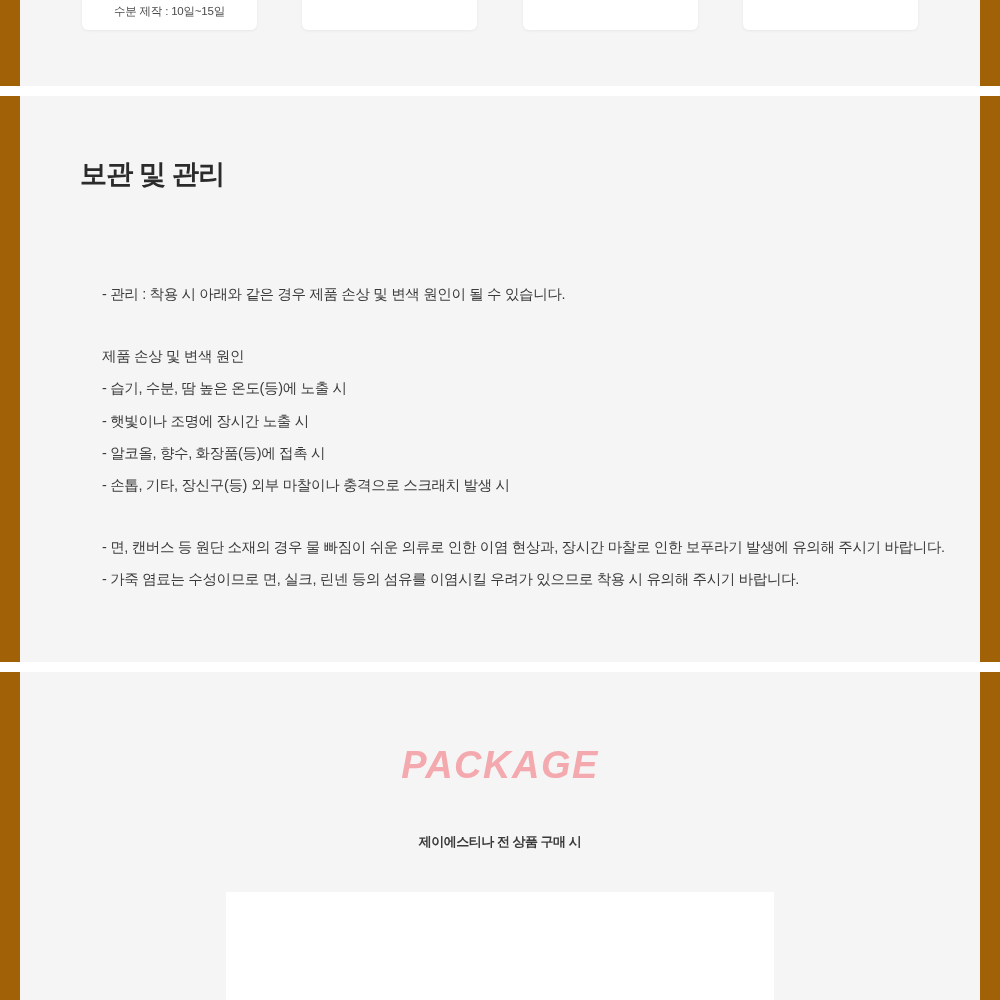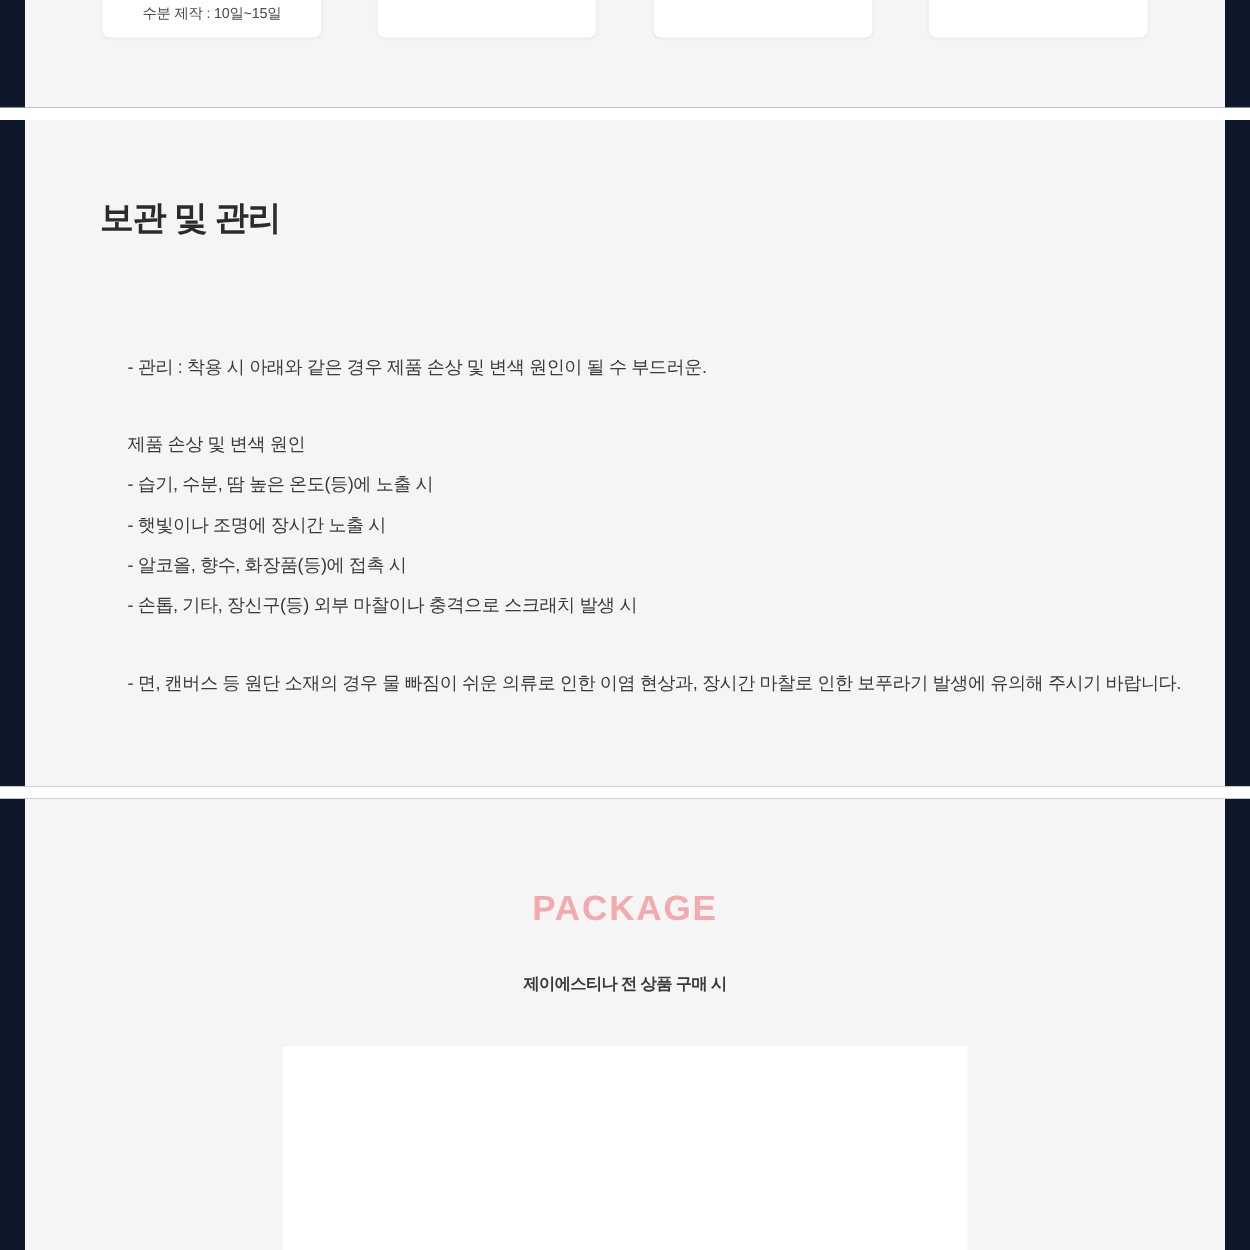--- a/index.html
+++ b/index.html
@@ -10,21 +10,21 @@
     height: 1000px;
     background: #ffffff;
     font-family: "Liberation Sans", sans-serif;
     overflow: hidden;
   }
 
   #page {
     position: relative;
     width: 1000px;
     height: 1000px;
-    background: #0f172a;
+    background: #a16207;
     overflow: hidden;
   }
 
   .band-gap {
     height: 10px;
     background: #ffffff;
   }
 
   
   .cards-strip {
@@ -104,25 +104,26 @@
   .package-section {
     width: 960px;
     margin: 0 auto;
     background: #f5f5f5;
     padding-top: 72px;
     box-sizing: border-box;
     text-align: center;
   }
 
   .package-title {
-    font-size: 28px;
+    font-size: 38px;
     font-weight: bold;
     color: #f3a9ae;
     letter-spacing: 1.5px;
-    margin: 0 0 32px 0;
+    margin: 0 0 43px 0;
+    font-style: italic;
   }
 
   .package-sub {
     font-size: 13px;
     font-weight: bold;
     color: #3a3a3a;
     letter-spacing: -0.5px;
     line-height: 1.85;
   }
 
@@ -150,33 +151,34 @@
       <div class="spec-card"></div>
     </div>
   </div>
 
   <div class="band-gap"></div>
 
   <div class="care-section">
     <h2 class="care-title">보관 및 관리</h2>
 
     <div class="care-body">
-      <div class="care-line">- 관리 : 착용 시 아래와 같은 경우 제품 손상 및 변색 원인이 될 수 부드러운.</div>
+      <div class="care-line">- 관리 : 착용 시 아래와 같은 경우 제품 손상 및 변색 원인이 될 수 있습니다.</div>
 
       <div class="care-gap"></div>
 
       <div class="care-line">제품 손상 및 변색 원인</div>
       <div class="care-line">- 습기, 수분, 땀 높은 온도(등)에 노출 시</div>
       <div class="care-line">- 햇빛이나 조명에 장시간 노출 시</div>
       <div class="care-line">- 알코올, 향수, 화장품(등)에 접촉 시</div>
       <div class="care-line">- 손톱, 기타, 장신구(등) 외부 마찰이나 충격으로 스크래치 발생 시</div>
 
       <div class="care-gap"></div>
 
       <div class="care-line">- 면, 캔버스 등 원단 소재의 경우 물 빠짐이 쉬운 의류로 인한 이염 현상과, 장시간 마찰로 인한 보푸라기 발생에 유의해 주시기 바랍니다.</div>
+      <div class="care-line">- 가죽 염료는 수성이므로 면, 실크, 린넨 등의 섬유를 이염시킬 우려가 있으므로 착용 시 유의해 주시기 바랍니다.</div>
     </div>
   </div>
 
   <div class="band-gap"></div>
 
   <div class="package-section">
     <h2 class="package-title">PACKAGE</h2>
     <div class="package-sub">제이에스티나 전 상품 구매 시</div>
 
     <div class="package-image-wrap">

